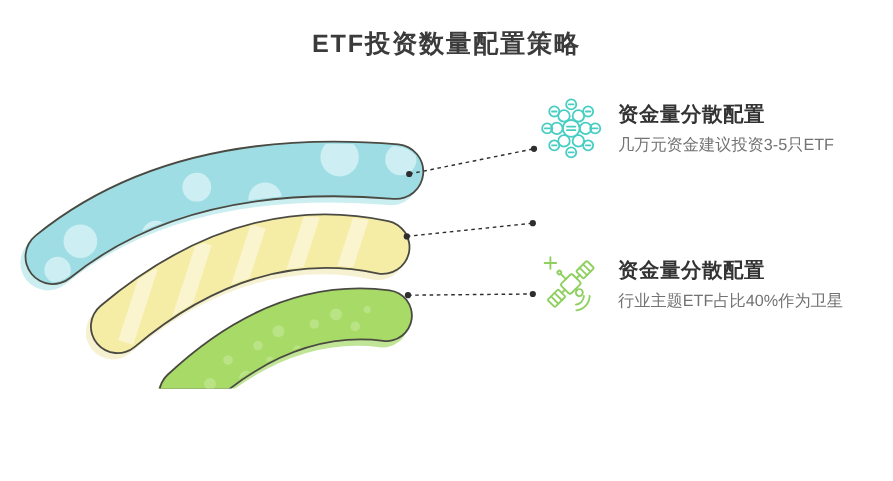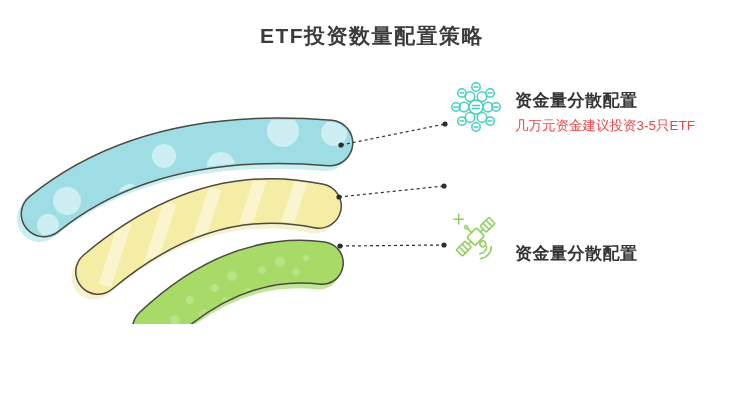--- a/index.html
+++ b/index.html
@@ -7,28 +7,28 @@
     position:relative;width:744px;height:324px;background:#ffffff;overflow:hidden;
     font-family:"Liberation Sans","DejaVu Sans",sans-serif;
   }
   .main-title{
     position:absolute;top:22px;left:0;width:744px;text-align:center;
     font-size:21px;font-weight:bold;color:#3b3b3b;letter-spacing:1.5px;
   }
   .scene{position:absolute;top:0;left:0;}
   .band{fill:none;stroke-linecap:round;}
   .deco{stroke:none;}
-  .item{position:absolute;left:450px;display:flex;align-items:flex-end;gap:13px;width:286px;}
+  .item{position:absolute;left:450px;display:flex;align-items:center;gap:13px;width:286px;}
   .item-1{top:80px;}
   .item-2{top:146px;}
   .item-3{top:210px;}
   .item-icon{width:52px;height:54px;flex:0 0 auto;}
   .item-text{padding-top:1px;}
   .item-title{font-size:17px;font-weight:bold;color:#333333;letter-spacing:0.5px;line-height:20px;}
-  .item-sub{font-size:13.5px;color:#ef4444;margin-top:6px;line-height:17px;white-space:nowrap;}
+  .item-sub{font-size:13.5px;color:#737373;margin-top:6px;line-height:17px;white-space:nowrap;}
   .icon-stroke{fill:none;stroke-linecap:round;stroke-linejoin:round;}
 </style>
 </head>
 <body>
 
 <div class="canvas">
 
   <div class="main-title">ETF投资数量配置策略</div>
 
   <svg class="scene" width="744" height="401" viewBox="0 0 744 401">
@@ -152,16 +152,17 @@
           <path d="M27 20.5 V14"></path>
           <circle cx="27" cy="12.5" r="1.6"></circle>
         </g>
         <path d="M9 3.5 V13.5 M4 8.5 H14"></path>
         <path d="M38 37 A8 8 0 0 1 31 44.5"></path>
         <path d="M43 37 A13 13 0 0 1 31.5 49.5"></path>
       </g>
     </svg>
     <div class="item-text">
       <div class="item-title">资金量分散配置</div>
+      <div class="item-sub">行业主题ETF占比40%作为卫星</div>
     </div>
   </div>
 
 </div>
 
 </body></html>

